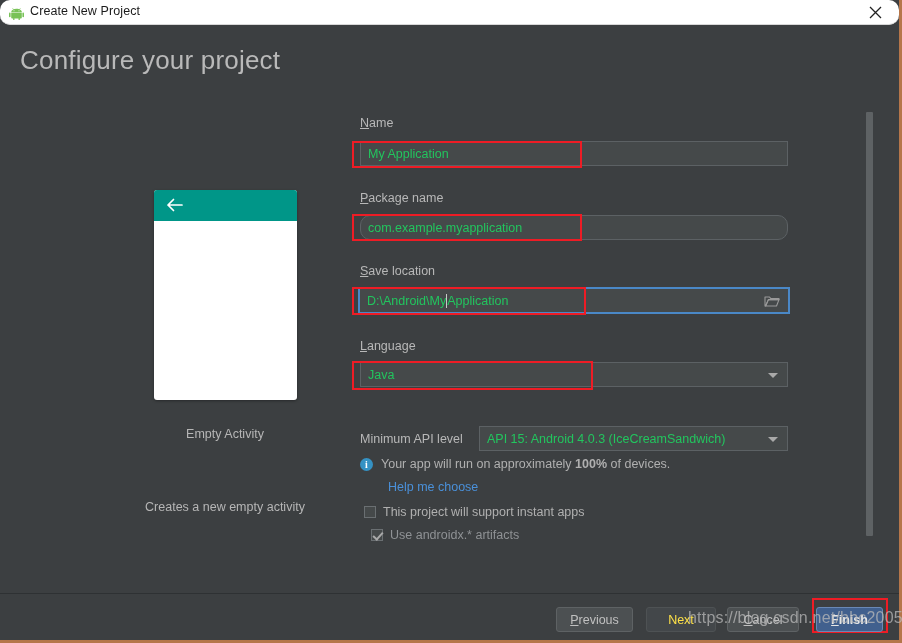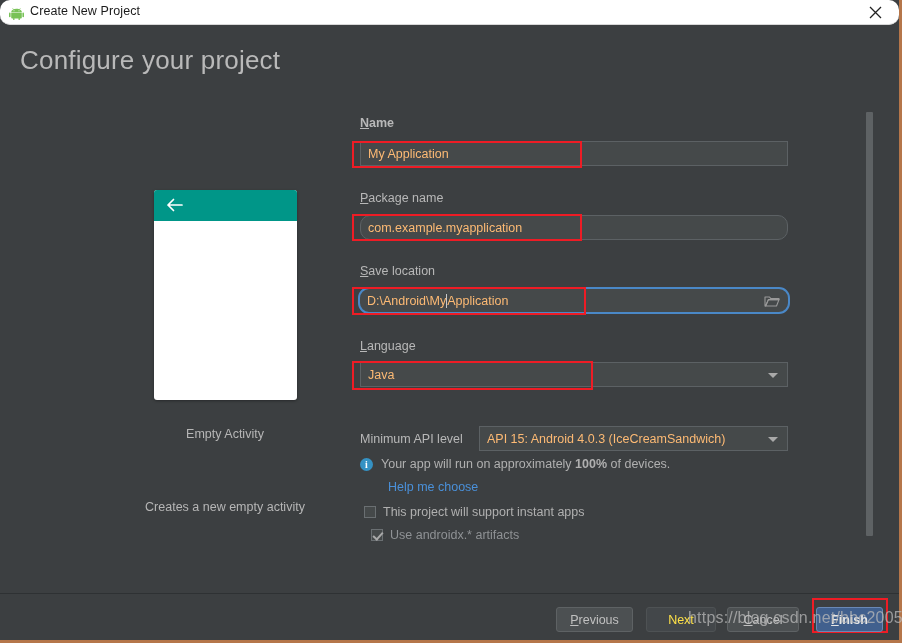--- a/index.html
+++ b/index.html
@@ -93,21 +93,21 @@
   }
   .f-label .mn { text-decoration: underline; }
 
   .f-field {
     position: absolute;
     height: 25px;
     background: #45494a;
     border: 1px solid #5c6164;
     display: flex; align-items: center;
     padding: 0 7px;
-    font-size: 12.5px; color: #fdba74;
+    font-size: 12.5px; color: #22c55e;
   }
   .f-field.focused {
     border: 2px solid #4a88c7;
     background: #45494a;
   }
   .f-field .caret {
     display: inline-block;
     width: 1px; height: 14px;
     background: #c8c8c8;
     vertical-align: middle;
@@ -258,32 +258,32 @@
         <span id="preview-back">
           <svg width="17" height="14" viewBox="0 0 17 14">
             <path d="M16 7 H2 M7.5 1.5 L2 7 L7.5 12.5" stroke="#ffffff" stroke-width="1.7" fill="none" stroke-linecap="round" stroke-linejoin="round"></path>
           </svg>
         </span>
       </div>
     </div>
     <div id="preview-desc">Creates a new empty activity</div>
     <div id="preview-name">Empty Activity</div>
 
-    <div class="f-label" style="left:360px; top:16px;font-weight:bold;"><span class="mn">N</span><span>ame</span></div>
+    <div class="f-label" style="left:360px; top:16px;"><span class="mn">N</span><span>ame</span></div>
     <div class="f-field" style="left:360px; top:41px; width:428px;">
       <span>My Application</span>
     </div>
 
     <div class="f-label" style="left:360px; top:91px;"><span class="mn">P</span><span>ackage name</span></div>
     <div class="f-field" style="left:360px; top:115px; width:428px;border-radius:10px;">
       <span>com.example.myapplication</span>
     </div>
 
     <div class="f-label" style="left:360px; top:164px;"><span class="mn">S</span><span>ave location</span></div>
-    <div class="f-field focused" style="left:358px; top:187px; width:432px; height:27px;border-radius:11px;">
+    <div class="f-field focused" style="left:358px; top:187px; width:432px; height:27px;">
       <span>D:\Android\My</span>
         <span class="caret"></span>
         <span>Application</span>
       <span class="folder-ico">
         <svg width="16" height="14" viewBox="0 0 16 14">
           <path d="M1 12V3h4.5l1.3 1.6H15v1H4.4L1.6 12z" fill="none" stroke="#9a9a9a" stroke-width="1.1" stroke-linejoin="round"></path>
           <path d="M4.4 5.6H15l-2.5 6.4H1.6z" fill="none" stroke="#9a9a9a" stroke-width="1.1" stroke-linejoin="round"></path>
         </svg>
       </span>
     </div>

